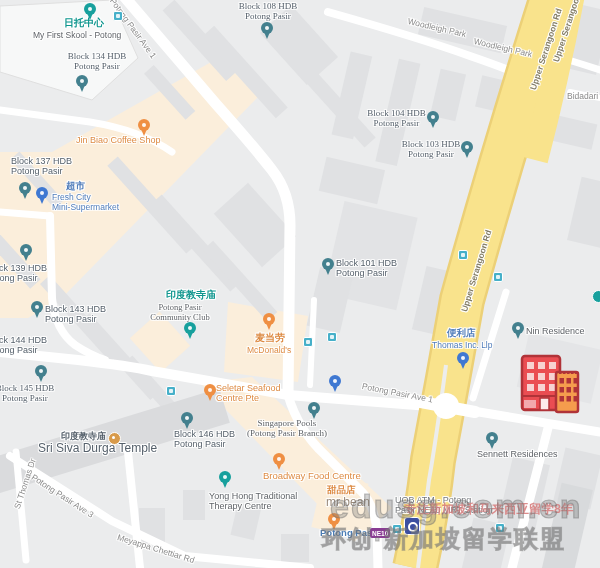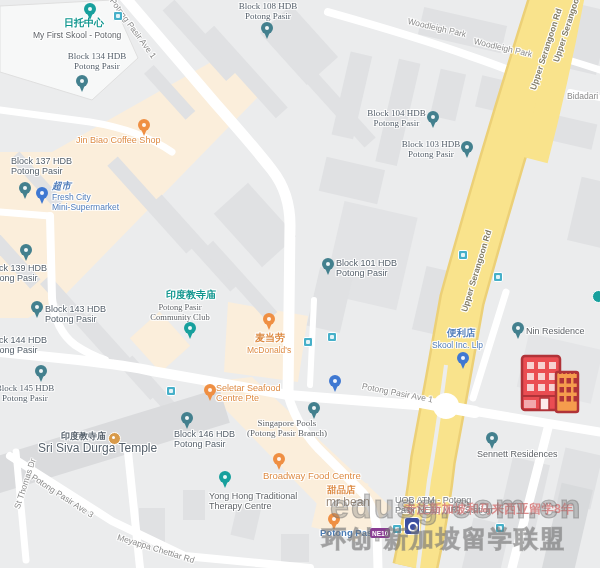--- a/index.html
+++ b/index.html
@@ -225,21 +225,21 @@
   <div class="pin p-orange" style="left:138px;top:119px;"></div>
   <div class="lbl fs9 c-orange" style="left:76px;top:135px;">Jin Biao Coffee Shop</div>
 
   <div class="lbl fs9 c-hdb" style="left:11px;top:156px;">
     <div>Block 137 HDB</div>
       <div>Potong Pasir</div>
   </div>
   <div class="pin p-slate" style="left:19px;top:182px;"></div>
 
   <div class="pin p-blue" style="left:36px;top:187px;"></div>
-  <div class="lbl fs95 bold c-blue" style="left:52px;top:181px;font-style:italic;">超市</div>
+  <div class="lbl fs95 bold c-blue" style="left:66px;top:181px;">超市</div>
   <div class="lbl fs8 c-blue" style="left:52px;top:192px;">Fresh City</div>
   <div class="lbl fs8 c-blue" style="left:52px;top:202px;text-align:center;">Mini-Supermarket</div>
 
   <div class="lbl fs9 c-hdb ctr" style="left:365px;top:108px;width:63px;">
     <div>Block 104 HDB</div>
       <div>Potong Pasir</div>
   </div>
   <div class="pin p-slate" style="left:427px;top:111px;"></div>
 
   <div class="lbl fs9 c-hdb ctr" style="left:400px;top:139px;width:62px;">
@@ -325,21 +325,21 @@
 
   <div class="lbl fs9 c-uob" style="left:395px;top:495px;">
     <div>UOB ATM - Potong</div>
       <div>Pasir NE10 MRT Station</div>
   </div>
   <div class="lbl fs95 bold" style="left:320px;top:528px;color:#4a7cb5;">Potong Pasir</div>
   <div class="badge" style="left:370px;top:528px;">NE10</div>
   <div class="mrt" style="left:404px;top:517px;"></div>
 
   <div class="lbl fs95 bold c-blue" style="left:447px;top:328px;">便利店</div>
-  <div class="lbl fs8 c-blue" style="left:432px;top:340px;">Skool Inc. Llp</div>
+  <div class="lbl fs8 c-blue" style="left:432px;top:340px;">Thomas Inc. Llp</div>
   <div class="pin p-blue" style="left:457px;top:352px;"></div>
 
   <div class="pin p-slate" style="left:512px;top:322px;"></div>
   <div class="lbl fs9 c-gray" style="left:526px;top:326px;">Nin Residence</div>
 
   <div class="pin p-slate" style="left:486px;top:432px;"></div>
   <div class="lbl fs9 c-gray" style="left:477px;top:449px;">Sennett Residences</div>
 
   <div class="pin p-blue" style="left:329px;top:375px;"></div>
   <div class="edgepin" style="left:592px;top:290px;"></div>

